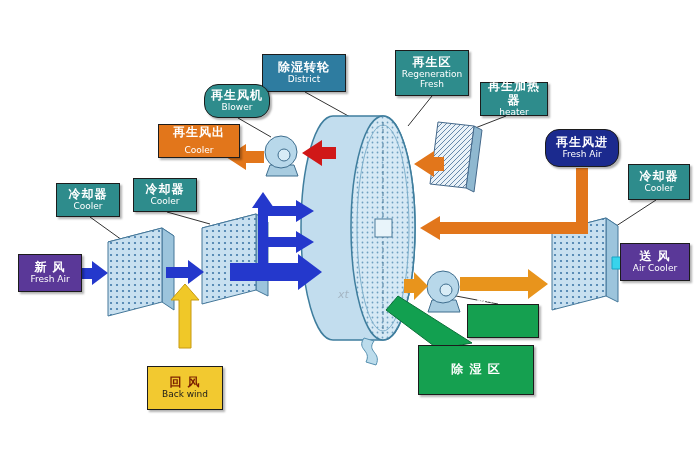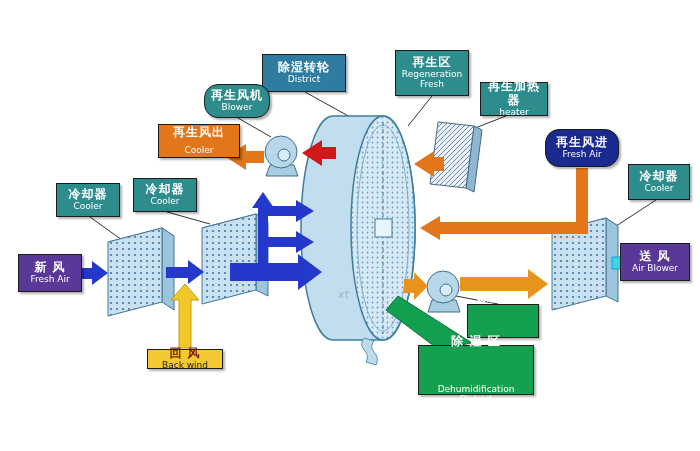--- a/index.html
+++ b/index.html
@@ -176,33 +176,32 @@
   <span class="en">Cooler</span>
 </div>
 
 <div class="label c-purple" style="left:6px;top:254px;width:64px;height:38px;margin-left:12px;">
   <span class="zh">新 风</span>
   <span class="en">Fresh Air</span>
 </div>
 
 <div class="label c-purple" style="left:620px;top:243px;width:70px;height:38px;">
   <span class="zh">送 风</span>
-  <span class="en">Air Blower</span>
-</div>
-
-<div class="label c-yellow" style="left:147px;top:349px;width:76px;height:20px;">
+  <span class="en">Air Cooler</span>
+</div>
+
+<div class="label c-yellow" style="left:147px;top:366px;width:76px;height:44px;">
   <span class="zh">回 风</span>
   <span class="en">Back wind</span>
 </div>
 
 <div class="label c-green" style="left:467px;top:304px;width:72px;height:34px;">
   <span class="zh">除湿风机</span>
   <span class="en">Blower</span>
 </div>
 
 <div class="label c-green" style="left:418px;top:345px;width:116px;height:50px;">
   <span class="zh">除 湿 区</span>
-  <span class="en">Dehumidification District</span>
 </div>
 
 <div class="watermark">xt</div>
 
 </div>
 
 </body></html>

